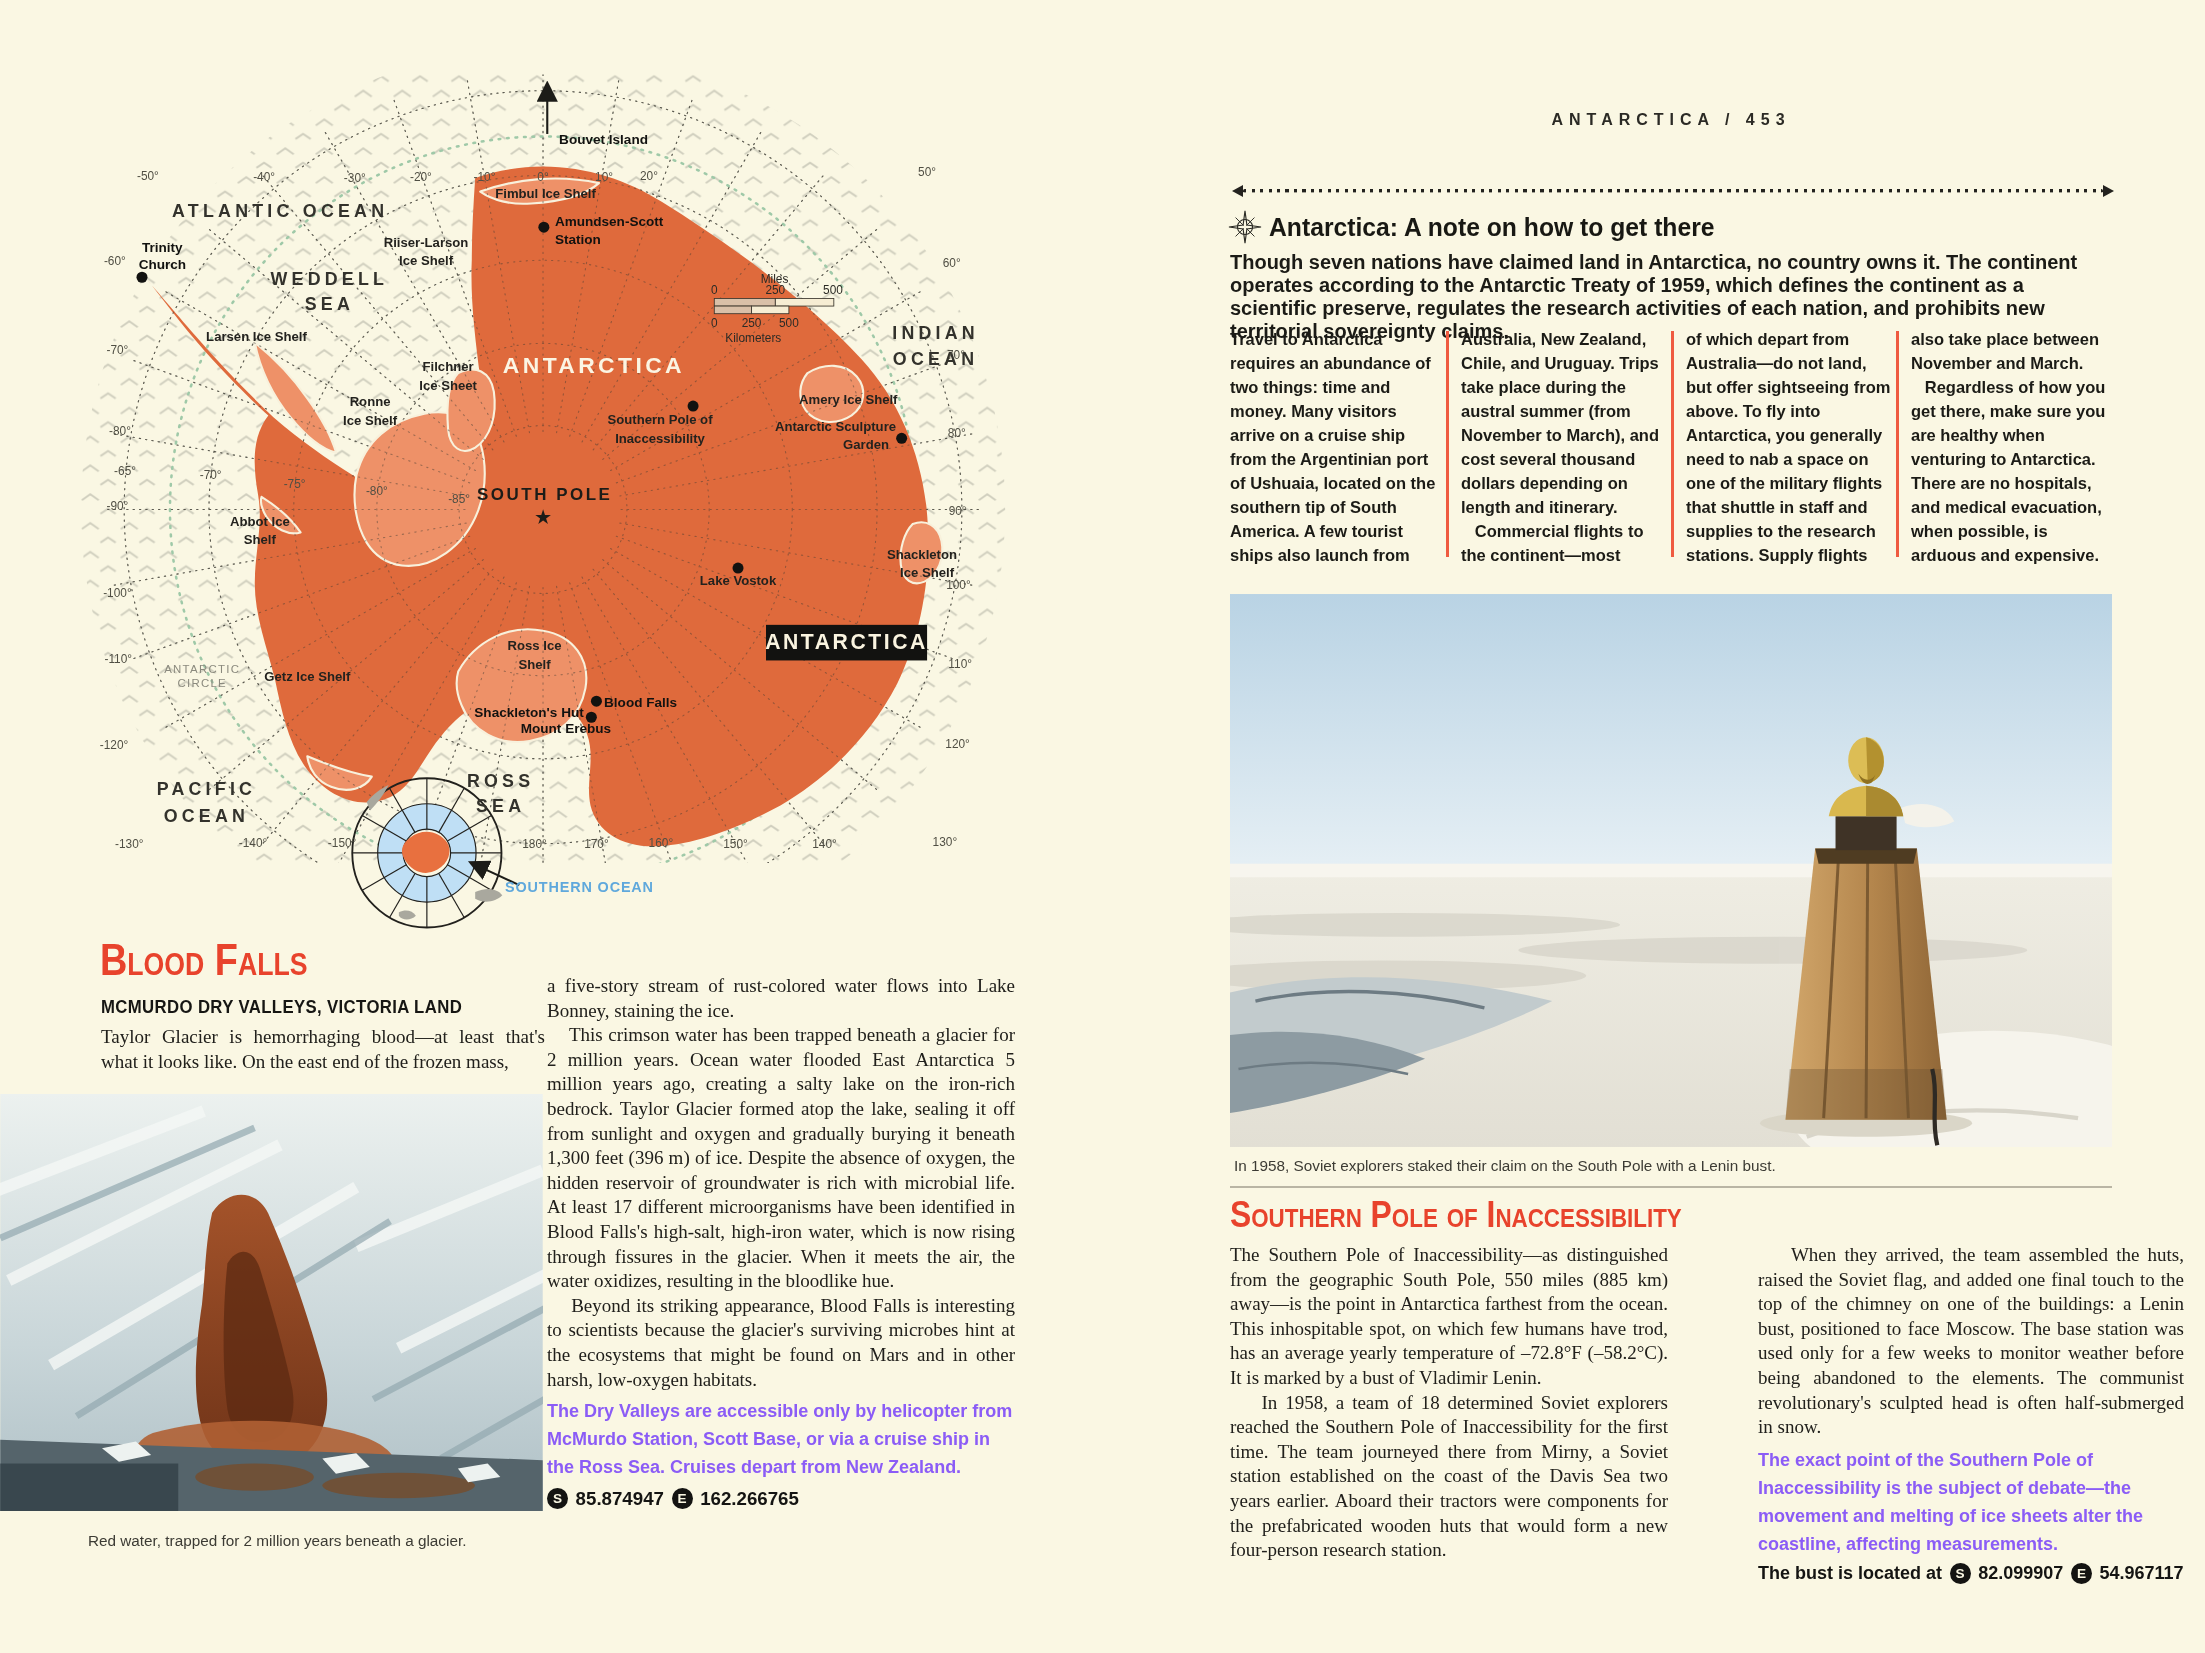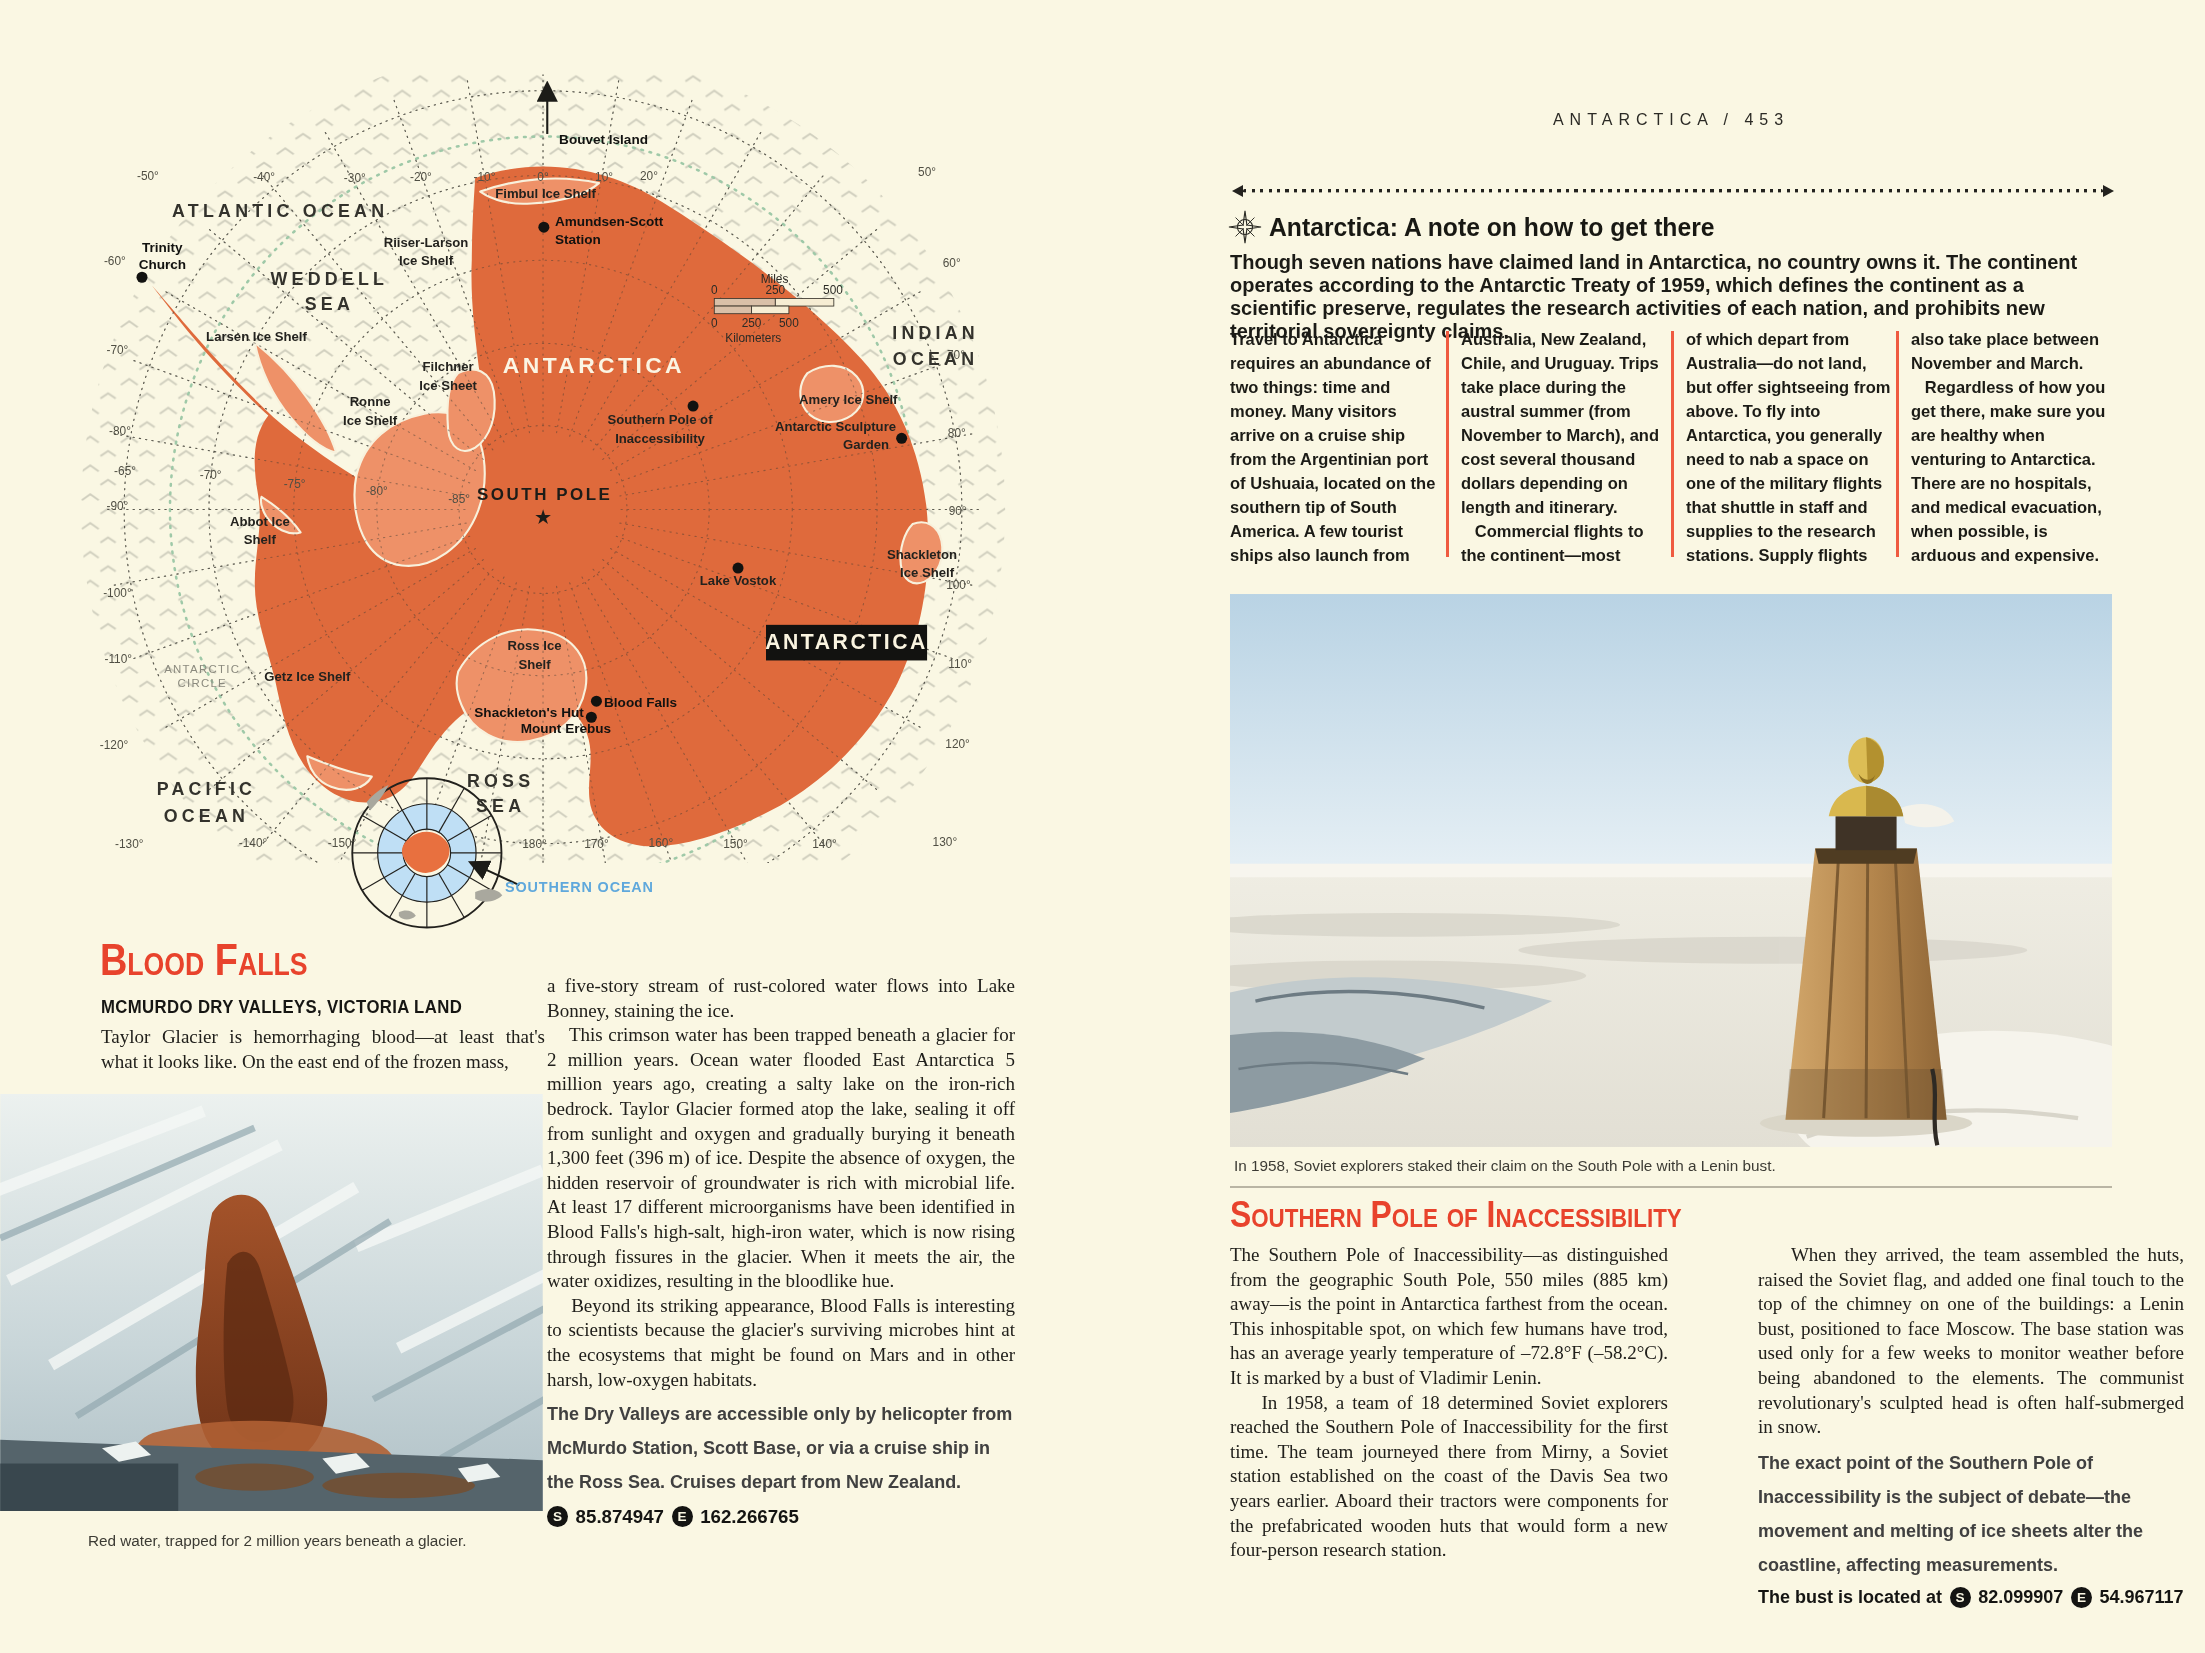--- a/index.html
+++ b/index.html
@@ -17,25 +17,25 @@
   .m-white{font-size:27px;font-weight:700;letter-spacing:4px;fill:#FBF5E3;}
   .m-sp{font-size:20px;font-weight:600;letter-spacing:3px;fill:#1c1c18;}
   .m-star{font-size:24px;fill:#1c1c18;}
   .m-so{font-size:17px;font-weight:700;letter-spacing:1px;fill:#5FA8DC;}
   .m-scale{font-size:14px;font-weight:500;fill:#2c2b26;}
   .m-box{font-size:25px;font-weight:700;letter-spacing:3px;fill:#FAF4E0;}
 
   
   .serif{font-family:"Liberation Serif",serif;font-size:19px;line-height:24.6px;
          text-align:justify;white-space:pre-wrap;color:#21201c;}
-  .boldnote{font-weight:700;font-size:18px;line-height:34px;white-space:pre-wrap;color:#404040;}
+  .boldnote{font-weight:700;font-size:18px;line-height:28px;white-space:pre-wrap;color:#8b5cf6;}
   .red-head{color:#E8432C;font-variant:small-caps;font-weight:700;transform:scaleX(.86);transform-origin:left;}
   .loc-line{font-weight:700;font-size:18px;letter-spacing:0.4px;transform:scaleX(.93);transform-origin:left;color:#161613;}
   .caption{font-size:15.3px;color:#3c3b34;}
-  .pg-head{font-size:16px;font-weight:400;letter-spacing:6px;color:#2b2a25;text-align:center;}
+  .pg-head{font-size:16px;font-weight:700;letter-spacing:6px;color:#2b2a25;text-align:center;}
   .note-title{font-size:26px;font-weight:700;transform:scaleX(.95);transform-origin:left;color:#181813;}
   .note-intro{font-size:20px;line-height:23px;font-weight:600;color:#1b1b16;}
   .note-col{font-size:16.5px;line-height:24px;font-weight:600;color:#1b1b16;white-space:pre-wrap;}
   .col-div{width:2.5px;background:#EF5B40;}
   .gps{display:inline-flex;width:21px;height:21px;border-radius:50%;background:#141412;color:#FAF7E3;
        font-weight:700;font-size:13.6px;align-items:center;justify-content:center;vertical-align:-3.4px;}
   .coords{font-weight:700;font-size:18.7px;color:#141412;display:flex;align-items:center;gap:7.6px;}
   .dotted-rule{display:flex;align-items:center;}
   .dotted-rule .dots{flex:1;height:3.4px;
      background-image:repeating-linear-gradient(to right,#23221e 0 3px,transparent 3px 8.5px);

